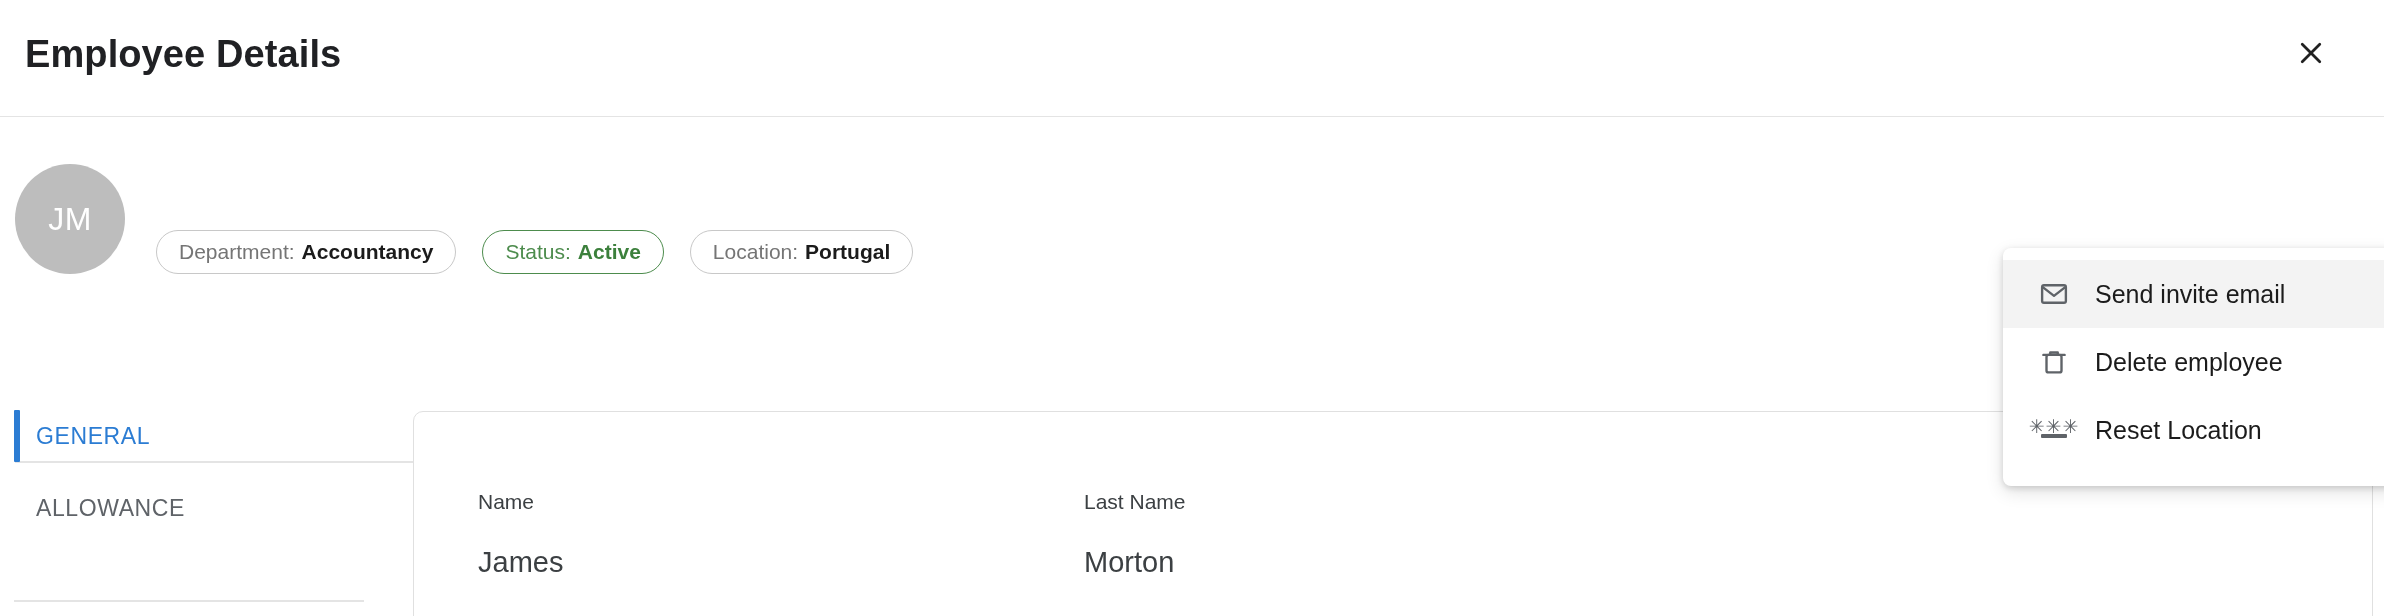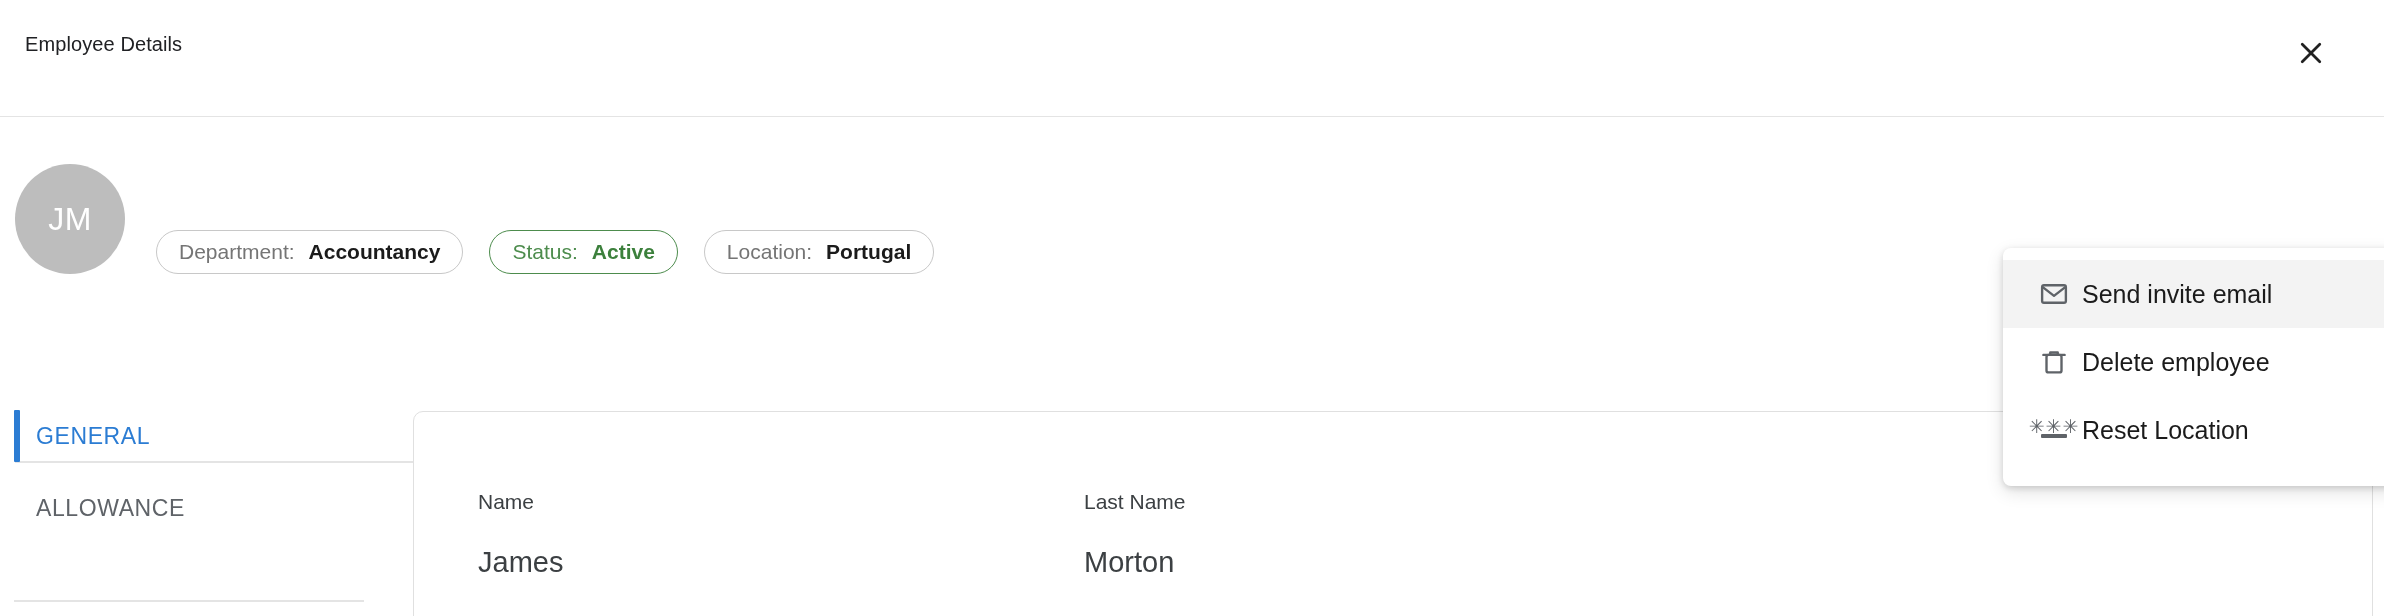--- a/index.html
+++ b/index.html
@@ -21,22 +21,22 @@
   
   .header {
     position: absolute;
     left: 0; top: 0;
     width: 2384px; height: 117px;
     border-bottom: 1.5px solid #e4e4e4;
   }
   .header-title {
     position: absolute;
     left: 25px; top: 33px;
-    font-size: 20px;
-    font-weight: 400;
+    font-size: 38px;
+    font-weight: 700;
     color: #202124;
     letter-spacing: 0.1px;
   }
   .close-btn {
     position: absolute;
     left: 2284px; top: 26px;
     width: 54px; height: 54px;
     display: flex; align-items: center; justify-content: center;
     cursor: pointer;
     border-radius: 50%;
@@ -81,21 +81,21 @@
     padding: 0 22px;
     border: 1.5px solid #c8c8c8;
     border-radius: 22px;
     display: flex; align-items: center;
     white-space: nowrap;
     font-size: 21px;
     background: #ffffff;
     cursor: default;
   }
   .chip .chip-key { color: #757575; font-weight: 400; }
-  .chip .chip-val { color: #1b1b1b; font-weight: 700; margin-left: 14px; }
+  .chip .chip-val { color: #1b1b1b; font-weight: 700; margin-left: 7px; }
   .chip.chip-status { border-color: #4d8c4d; }
   .chip.chip-status .chip-key { color: #4d8c4d; }
   .chip.chip-status .chip-val { color: #3c803c; font-weight: 700; }
 
   .more-btn {
     position: absolute;
     left: 2284px; top: 188px;
     width: 72px; height: 56px;
     border: 1.5px solid #a8c7f0;
     border-radius: 8px;
@@ -138,21 +138,21 @@
     background: transparent;
   }
   .menu-item.is-active { background: #f3f3f3; }
   .menu-icon {
     width: 34px; height: 34px;
     display: flex; align-items: center; justify-content: center;
     flex: 0 0 34px;
     color: #5f6368;
   }
   .menu-label {
-    margin-left: 11px;
+    margin-left: 24px;
     font-size: 25px;
     color: #1b1b1b;
     font-weight: 400;
     white-space: nowrap;
   }
   
   .pw-icon { display: flex; flex-direction: column; align-items: center; justify-content: center; gap: 4px; }
   .pw-stars { font-size: 19px; letter-spacing: 1px; color: #5f6368; line-height: 8px; font-family: "DejaVu Sans", sans-serif; }
   .pw-bar { width: 26px; height: 4px; background: #5f6368; border-radius: 1px; }
 

